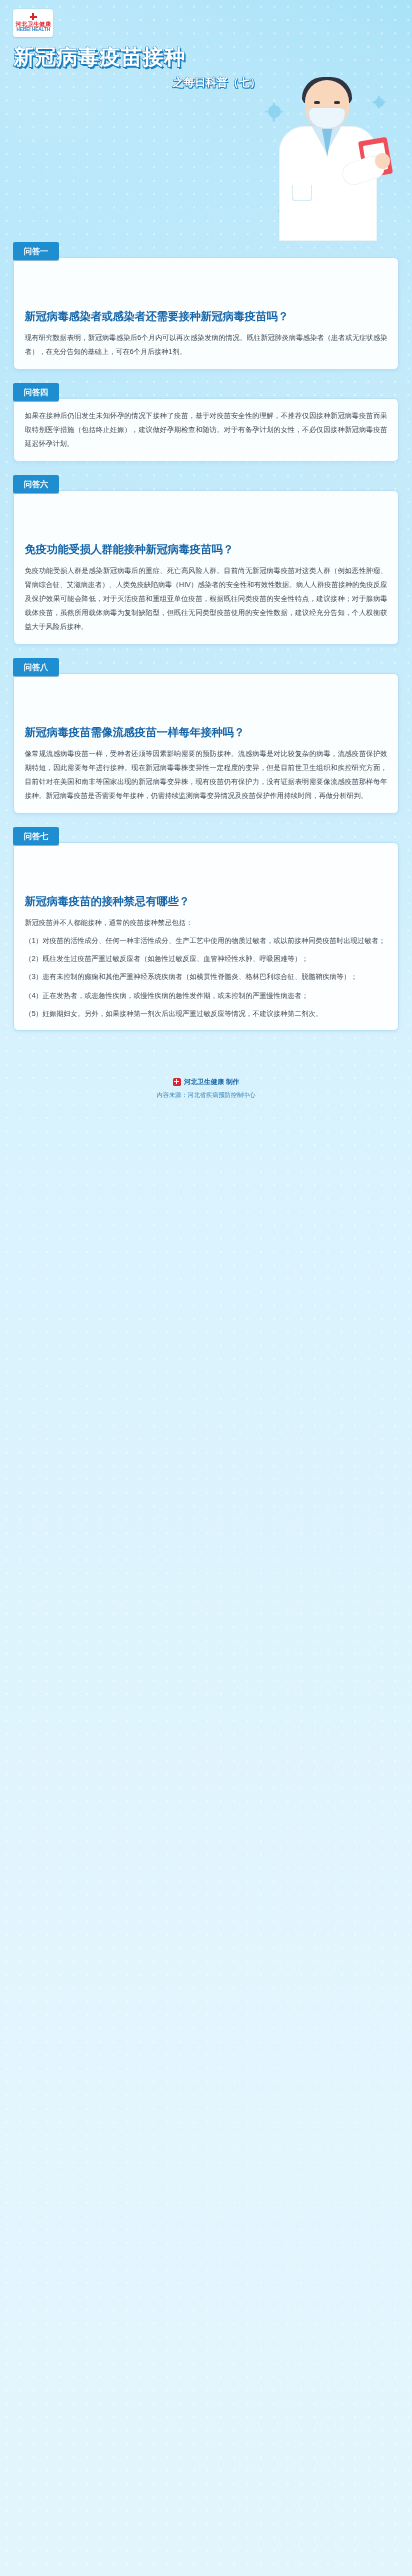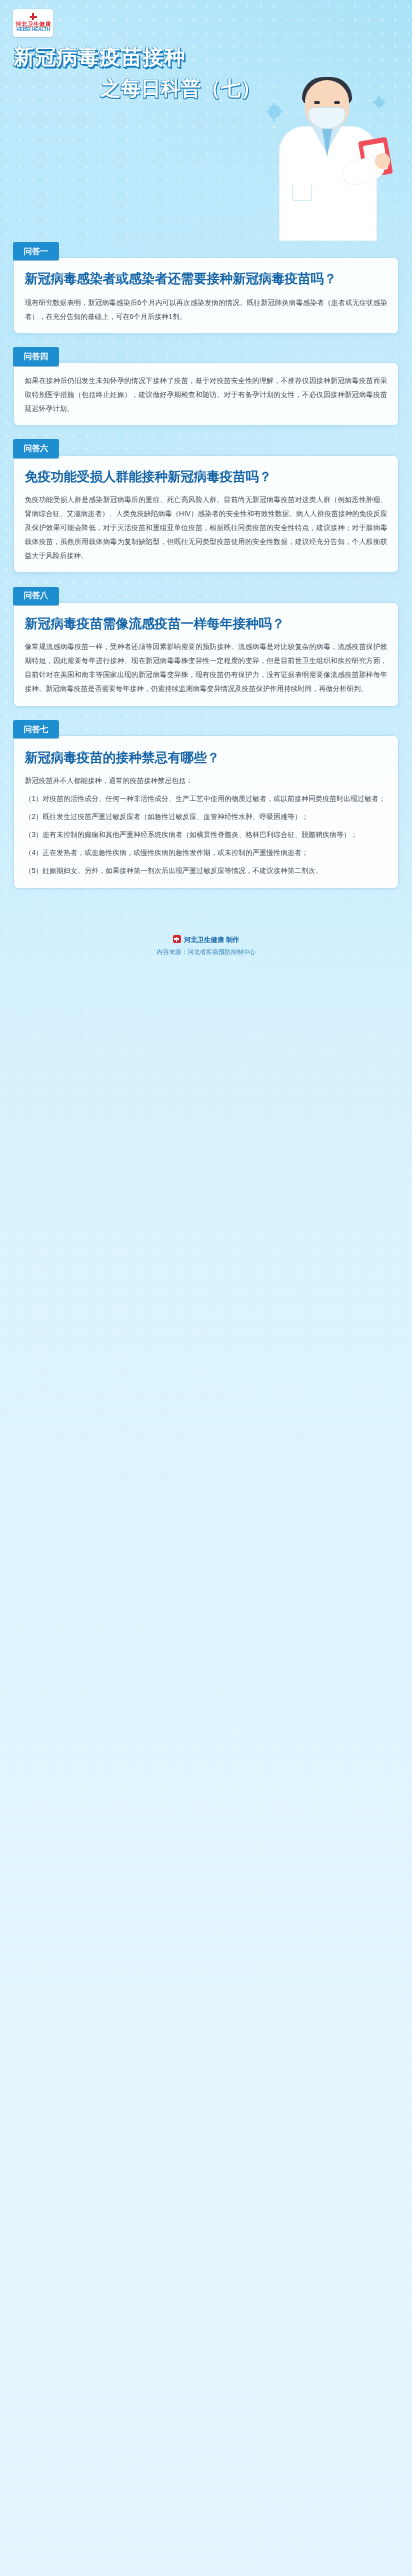--- a/index.html
+++ b/index.html
@@ -55,21 +55,21 @@
     letter-spacing: 0.5px;
     text-shadow:
       1.5px 1.5px 0 #1a7fc1,
       -0.5px -0.5px 0 #1a7fc1,
       0.5px -0.5px 0 #1a7fc1,
       -0.5px 0.5px 0 #1a7fc1;
     line-height: 1.25;
   }
   .sub-title {
     margin-top: 5.2px;
-    font-size: 20px;
+    font-size: 11px;
     font-weight: bold;
     color: #ffffff;
     text-shadow:
       1px 1px 0 #1a7fc1,
       -0.5px -0.5px 0 #1a7fc1,
       0.5px -0.5px 0 #1a7fc1,
       -0.5px 0.5px 0 #1a7fc1;
     text-align: right;
     padding-right: 20.6px;
   }
@@ -190,24 +190,25 @@
   .qa-card {
     margin-top: -3.1px;
     background: rgba(255,255,255,.93);
     border: 0.5px solid #b9e0f2;
     border-radius: 5.2px;
     padding: 10.3px 10.3px 9.3px;
     box-shadow: 0 1px 3.1px rgba(31,142,209,.10);
   }
   .qa-question {
     color: #1565a8;
-    font-size: 13px;
+    font-size: 11px;
     font-weight: bold;
     line-height: 1.7;
     margin-bottom: 5.2px;
+    margin-top: 39px;
   }
   .qa-answer {
     color: #3b4651;
     font-size: 7px;
     line-height: 2.0;
     text-align: justify;
   }
   .qa-answer p { margin: 0 0 4.1px; }
   .qa-answer p:last-child { margin-bottom: 0; }
 

